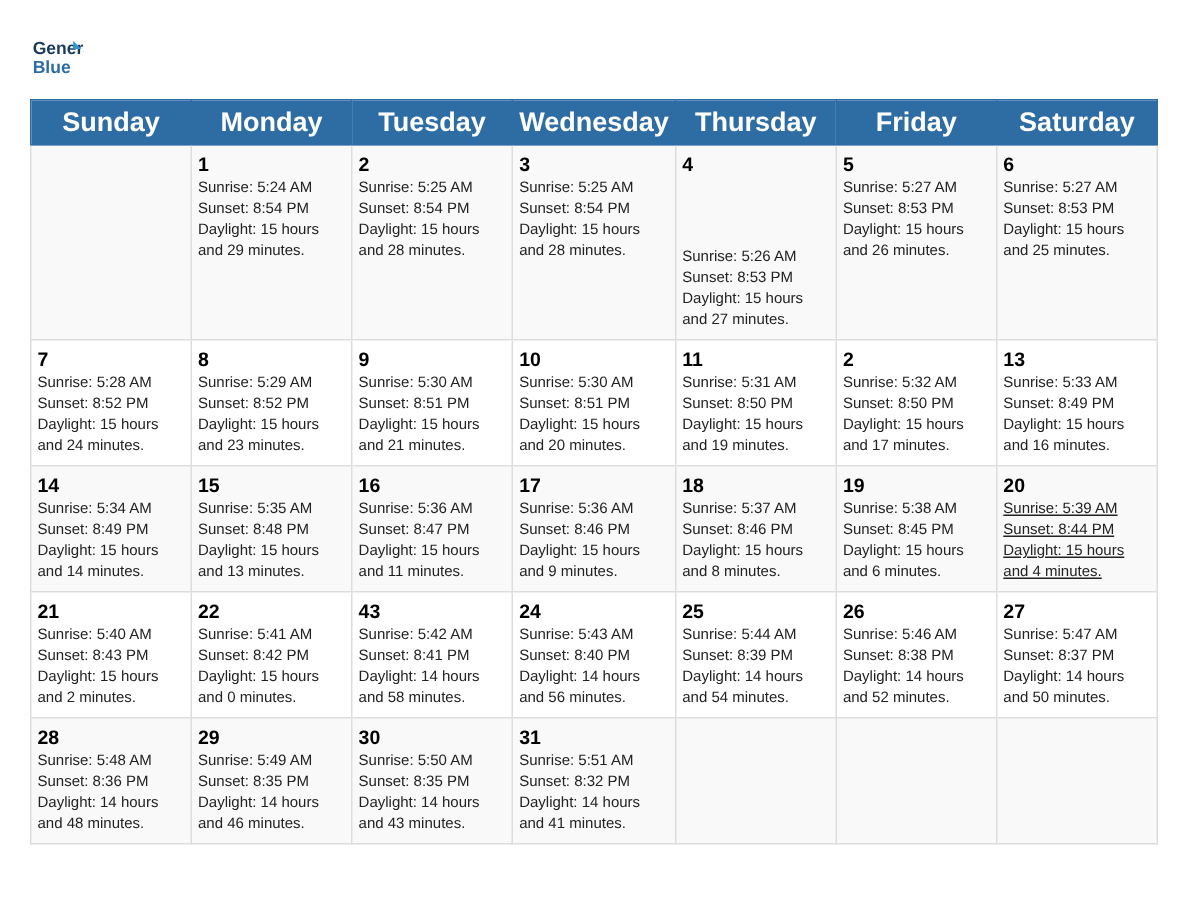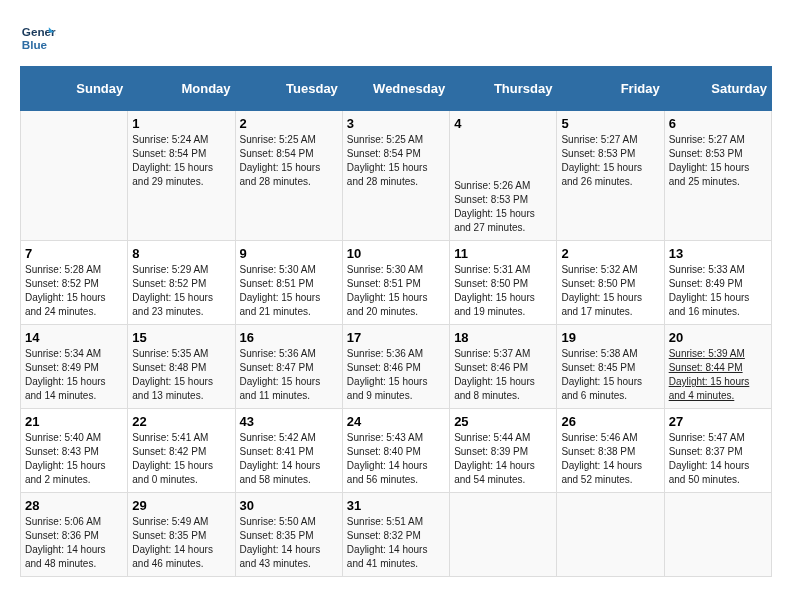--- a/index.html
+++ b/index.html
@@ -47,23 +47,23 @@
     table {
       width: 100%;
       border-collapse: collapse;
       font-size: 11px;
     }
     thead tr {
       background-color: #2e6da4;
       color: #fff;
     }
     thead th {
-      padding: 14px 4px;
-      text-align: right;
-      font-size: 13px;
+      padding: 4px 4px;
+      text-align: center;
+      font-size: 18px;
       font-weight: bold;
       border: 1px solid #2e6da4;
     }
     tbody tr {
       border-bottom: 1px solid #ccc;
     }
     tbody tr:nth-child(odd) {
       background: #f9f9f9;
     }
     tbody tr:nth-child(even) {
@@ -317,21 +317,21 @@
           <span class="day-number">27</span>
           <div class="day-info" style="white-space: pre-line;">Sunrise: 5:47 AM
 Sunset: 8:37 PM
 Daylight: 14 hours
 and 50 minutes.</div>
         </td>
       </tr>
       <tr>
         <td>
           <span class="day-number">28</span>
-          <div class="day-info" style="white-space: pre-line;">Sunrise: 5:06 AM
+          <div class="day-info" style="white-space: pre-line;">Sunrise: 5:48 AM
 Sunset: 8:36 PM
 Daylight: 14 hours
 and 48 minutes.</div>
         </td>
         <td>
           <span class="day-number">29</span>
           <div class="day-info" style="white-space: pre-line;">Sunrise: 5:49 AM
 Sunset: 8:35 PM
 Daylight: 14 hours
 and 46 minutes.</div>

